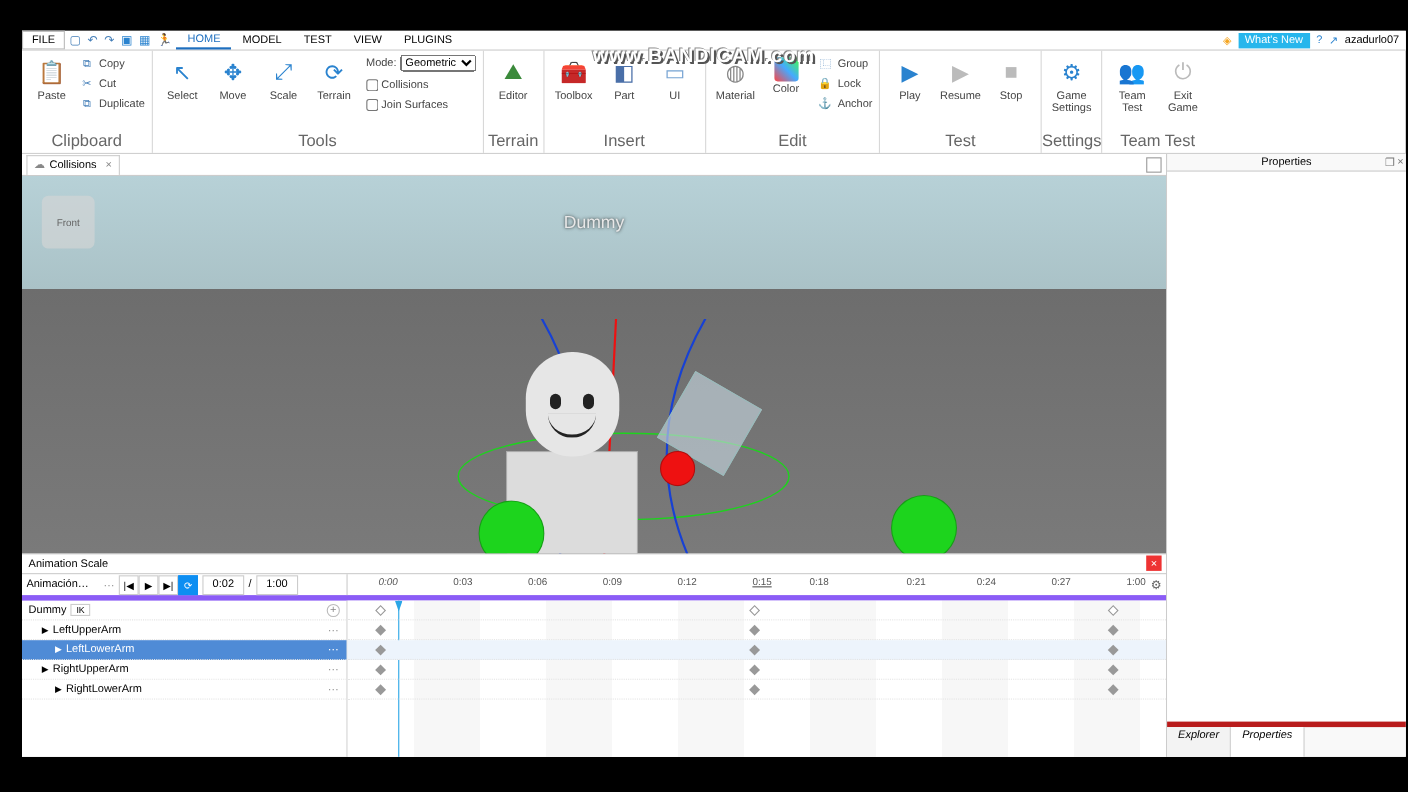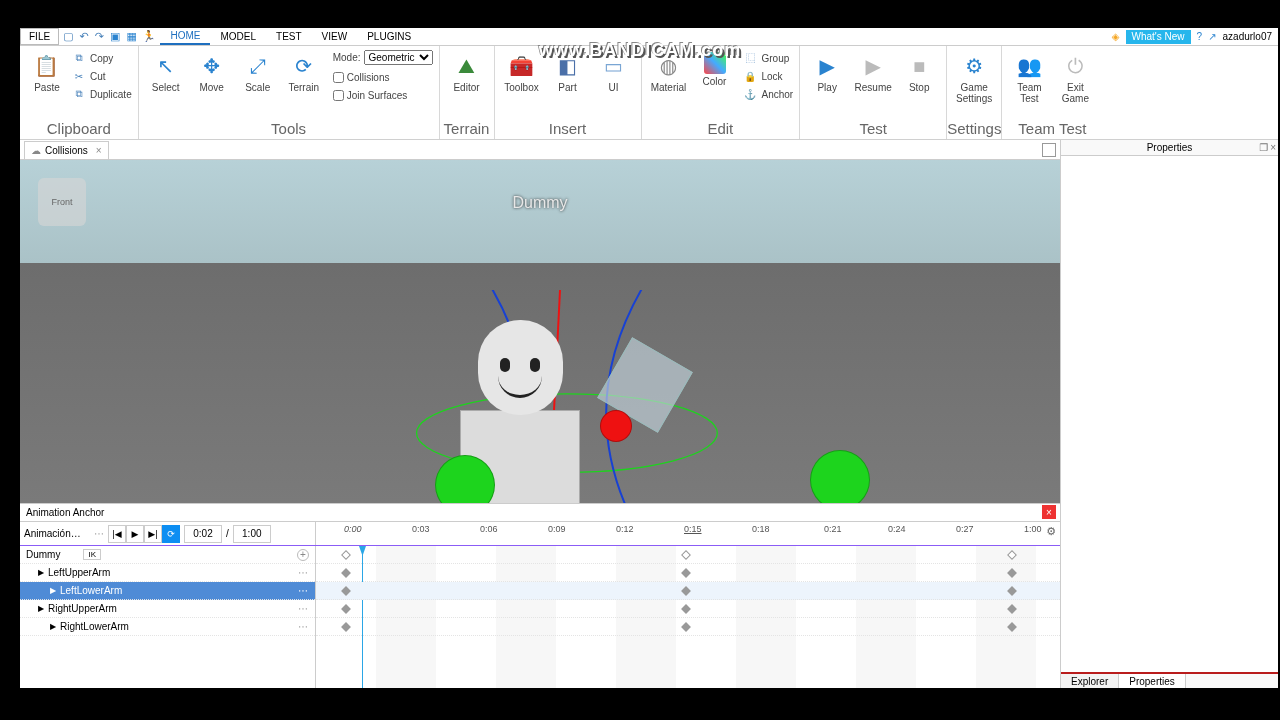--- a/index.html
+++ b/index.html
@@ -53,52 +53,52 @@
   .arm { position: absolute; width: 70px; height: 70px; background: #c3d1daa8; border: 1px solid #9bb; transform: rotate(30deg); top: 60px; left: 200px; }
   .gizmo-ball { position: absolute; border-radius: 50%; border: 1px solid rgba(0,0,0,0.25); }
   .gb-green1 { width: 60px; height: 60px; background: #1dd41d; left: 25px; top: 165px; }
   .gb-green2 { width: 60px; height: 60px; background: #1dd41d; left: 400px; top: 160px; }
   .gb-redS { width: 32px; height: 32px; background: #e11; left: 190px; top: 120px; }
   svg.rings { position: absolute; left: 0; top: 0; width: 100%; height: 100%; pointer-events: none; }
   
   .anim { height: 185px; border-top: 1px solid #ccc; display: flex; flex-direction: column; font-size: 10px; background: #fff; }
   .anim-title { height: 18px; display: flex; align-items: center; padding-left: 6px; border-bottom: 1px solid #ccc; position: relative; }
   .anim-close { position: absolute; right: 4px; top: 1px; width: 14px; height: 14px; background: #e33; color: #fff; font-size: 10px; display: flex; align-items: center; justify-content: center; cursor: pointer; }
-  .anim-toolbar { height: 24px; display: flex; align-items: center; border-bottom: 1px solid #8b5cf6; }
+  .anim-toolbar { height: 24px; display: flex; align-items: center; border-bottom: 5px solid #8b5cf6; }
   .anim-left { width: 296px; display: flex; align-items: center; padding-left: 4px; gap: 4px; height: 100%; border-right: 1px solid #ccc; }
   .transport { display: flex; gap: 0; }
   .t-btn { width: 18px; height: 18px; border: 1px solid #ccc; display: flex; align-items: center; justify-content: center; font-size: 9px; cursor: pointer; }
   .t-btn.active { background: #0d8ef2; color: #fff; border-color: #0d8ef2; }
   .timebox { width: 38px; height: 18px; border: 1px solid #ccc; text-align: center; font-size: 10px; }
   .ruler { flex: 1; position: relative; height: 100%; }
   .ruler-tick { position: absolute; top: 2px; font-size: 9px; color: #555; }
   .ruler-gear { position: absolute; right: 4px; top: 3px; font-size: 11px; color: #666; }
   .anim-body { flex: 1; display: flex; }
   .track-names { width: 296px; border-right: 1px solid #ccc; }
   .track-row { height: 18px; display: flex; align-items: center; padding-left: 6px; border-bottom: 1px dotted #e4e4e4; position: relative; }
   .track-row.selected { background: #4f8bd6; color: #fff; }
   .track-row .expander { font-size: 8px; width: 10px; color: inherit; }
   .track-row .dots { position: absolute; right: 6px; color: #999; letter-spacing: 1px; }
   .track-row.selected .dots { color: #fff; }
-  .track-row .ik { border: 1px solid #ccc; font-size: 8px; padding: 0 4px; margin-left: 23px; background: #fff; color: #000; }
+  .track-row .ik { border: 1px solid #ccc; font-size: 8px; padding: 0 4px; margin-left: 4px; background: #fff; color: #000; }
   .track-row .add { position: absolute; right: 6px; width: 12px; height: 12px; border: 1px solid #bbb; border-radius: 6px; display: flex; align-items: center; justify-content: center; font-size: 10px; color: #888; }
   .timeline { flex: 1; position: relative; background: repeating-linear-gradient(to right, #fff 0, #fff 60px, #f7f7f7 60px, #f7f7f7 120px); }
   .playhead { position: absolute; top: 0; bottom: 0; width: 1px; background: #2aa6e6; left: 46px; }
   .playhead::before { content: ''; position: absolute; top: 0; left: -3px; width: 7px; height: 10px; background: #2aa6e6; clip-path: polygon(0 0, 100% 0, 50% 100%); }
   .key-row { height: 18px; position: relative; border-bottom: 1px dotted #e4e4e4; }
   .key-row.selected { background: #edf4fc; }
   .kf { position: absolute; width: 7px; height: 7px; background: #999; transform: translate(-50%, -50%) rotate(45deg); top: 50%; }
   .kf.hollow { background: #fff; border: 1px solid #999; }
   
   .rpanel { width: 218px; border-left: 1px solid #ccc; display: flex; flex-direction: column; font-size: 10px; background: #f9f9f9; }
   .rpanel-title { height: 16px; border-bottom: 1px solid #ccc; display: flex; align-items: center; justify-content: center; position: relative; }
   .rpanel-title .ctrls { position: absolute; right: 2px; display: flex; gap: 2px; color: #777; }
   .filter { height: 18px; border: 1px solid #ccc; margin: 2px; padding-left: 4px; color: #aaa; display: flex; align-items: center; }
   .rpanel-body { flex: 1; background: #fff; }
-  .bottom-tabs { height: 16px; border-top: 2px solid #b91c1c; display: flex; }
+  .bottom-tabs { height: 32px; border-top: 5px solid #b91c1c; display: flex; font-style: italic; }
   .bottom-tabs .bt { padding: 2px 10px; border-right: 1px solid #ccc; cursor: pointer; background: #f3f3f3; }
   .bottom-tabs .bt.active { background: #fff; }
 </style>
 </head>
 <body>
 
 <div class="watermark">www.BANDICAM.com</div>
 
 <div class="app">
 
@@ -321,21 +321,21 @@
           <div class="arm"></div>
           <div class="gizmo-ball gb-green1"></div>
           <div class="gizmo-ball gb-green2"></div>
           <div class="gizmo-ball gb-redS"></div>
 
         </div>
       </div>
 
       <div class="anim">
         <div class="anim-title">
-          <span>Animation Anchor</span>
+          <span>Animation Scale</span>
           <div class="anim-close">×</div>
         </div>
         <div class="anim-toolbar">
           <div class="anim-left">
             <span style="width:66px;overflow:hidden;white-space:nowrap;text-overflow:ellipsis">Animación…</span>
             <span style="color:#999">⋯</span>
             <div class="transport">
               <div class="t-btn">|◀</div>
               <div class="t-btn">▶</div>
               <div class="t-btn">▶|</div>
@@ -346,21 +346,21 @@
             <input class="timebox" value="1:00" style="">
           </div>
           <div class="ruler" id="ruler">
             <span class="ruler-gear">⚙</span>
           <span class="ruler-tick" style="left: 28px; font-style: italic;">0:00</span>
               <span class="ruler-tick" style="left: 96px;">0:03</span>
               <span class="ruler-tick" style="left: 164px;">0:06</span>
               <span class="ruler-tick" style="left: 232px;">0:09</span>
               <span class="ruler-tick" style="left: 300px;">0:12</span>
               <span class="ruler-tick" style="left: 368px; text-decoration: underline;">0:15</span>
-              <span class="ruler-tick" style="left: 436px;">0:18</span>
+              <span class="ruler-tick" style="left: 420px;">0:18</span>
               <span class="ruler-tick" style="left: 508px;">0:21</span>
               <span class="ruler-tick" style="left: 572px;">0:24</span>
               <span class="ruler-tick" style="left: 640px;">0:27</span>
               <span class="ruler-tick" style="left: 708px;">1:00</span>
             </div>
         </div>
         <div class="anim-body">
           <div class="track-names">
             <div class="track-row">
               <span>Dummy</span>

